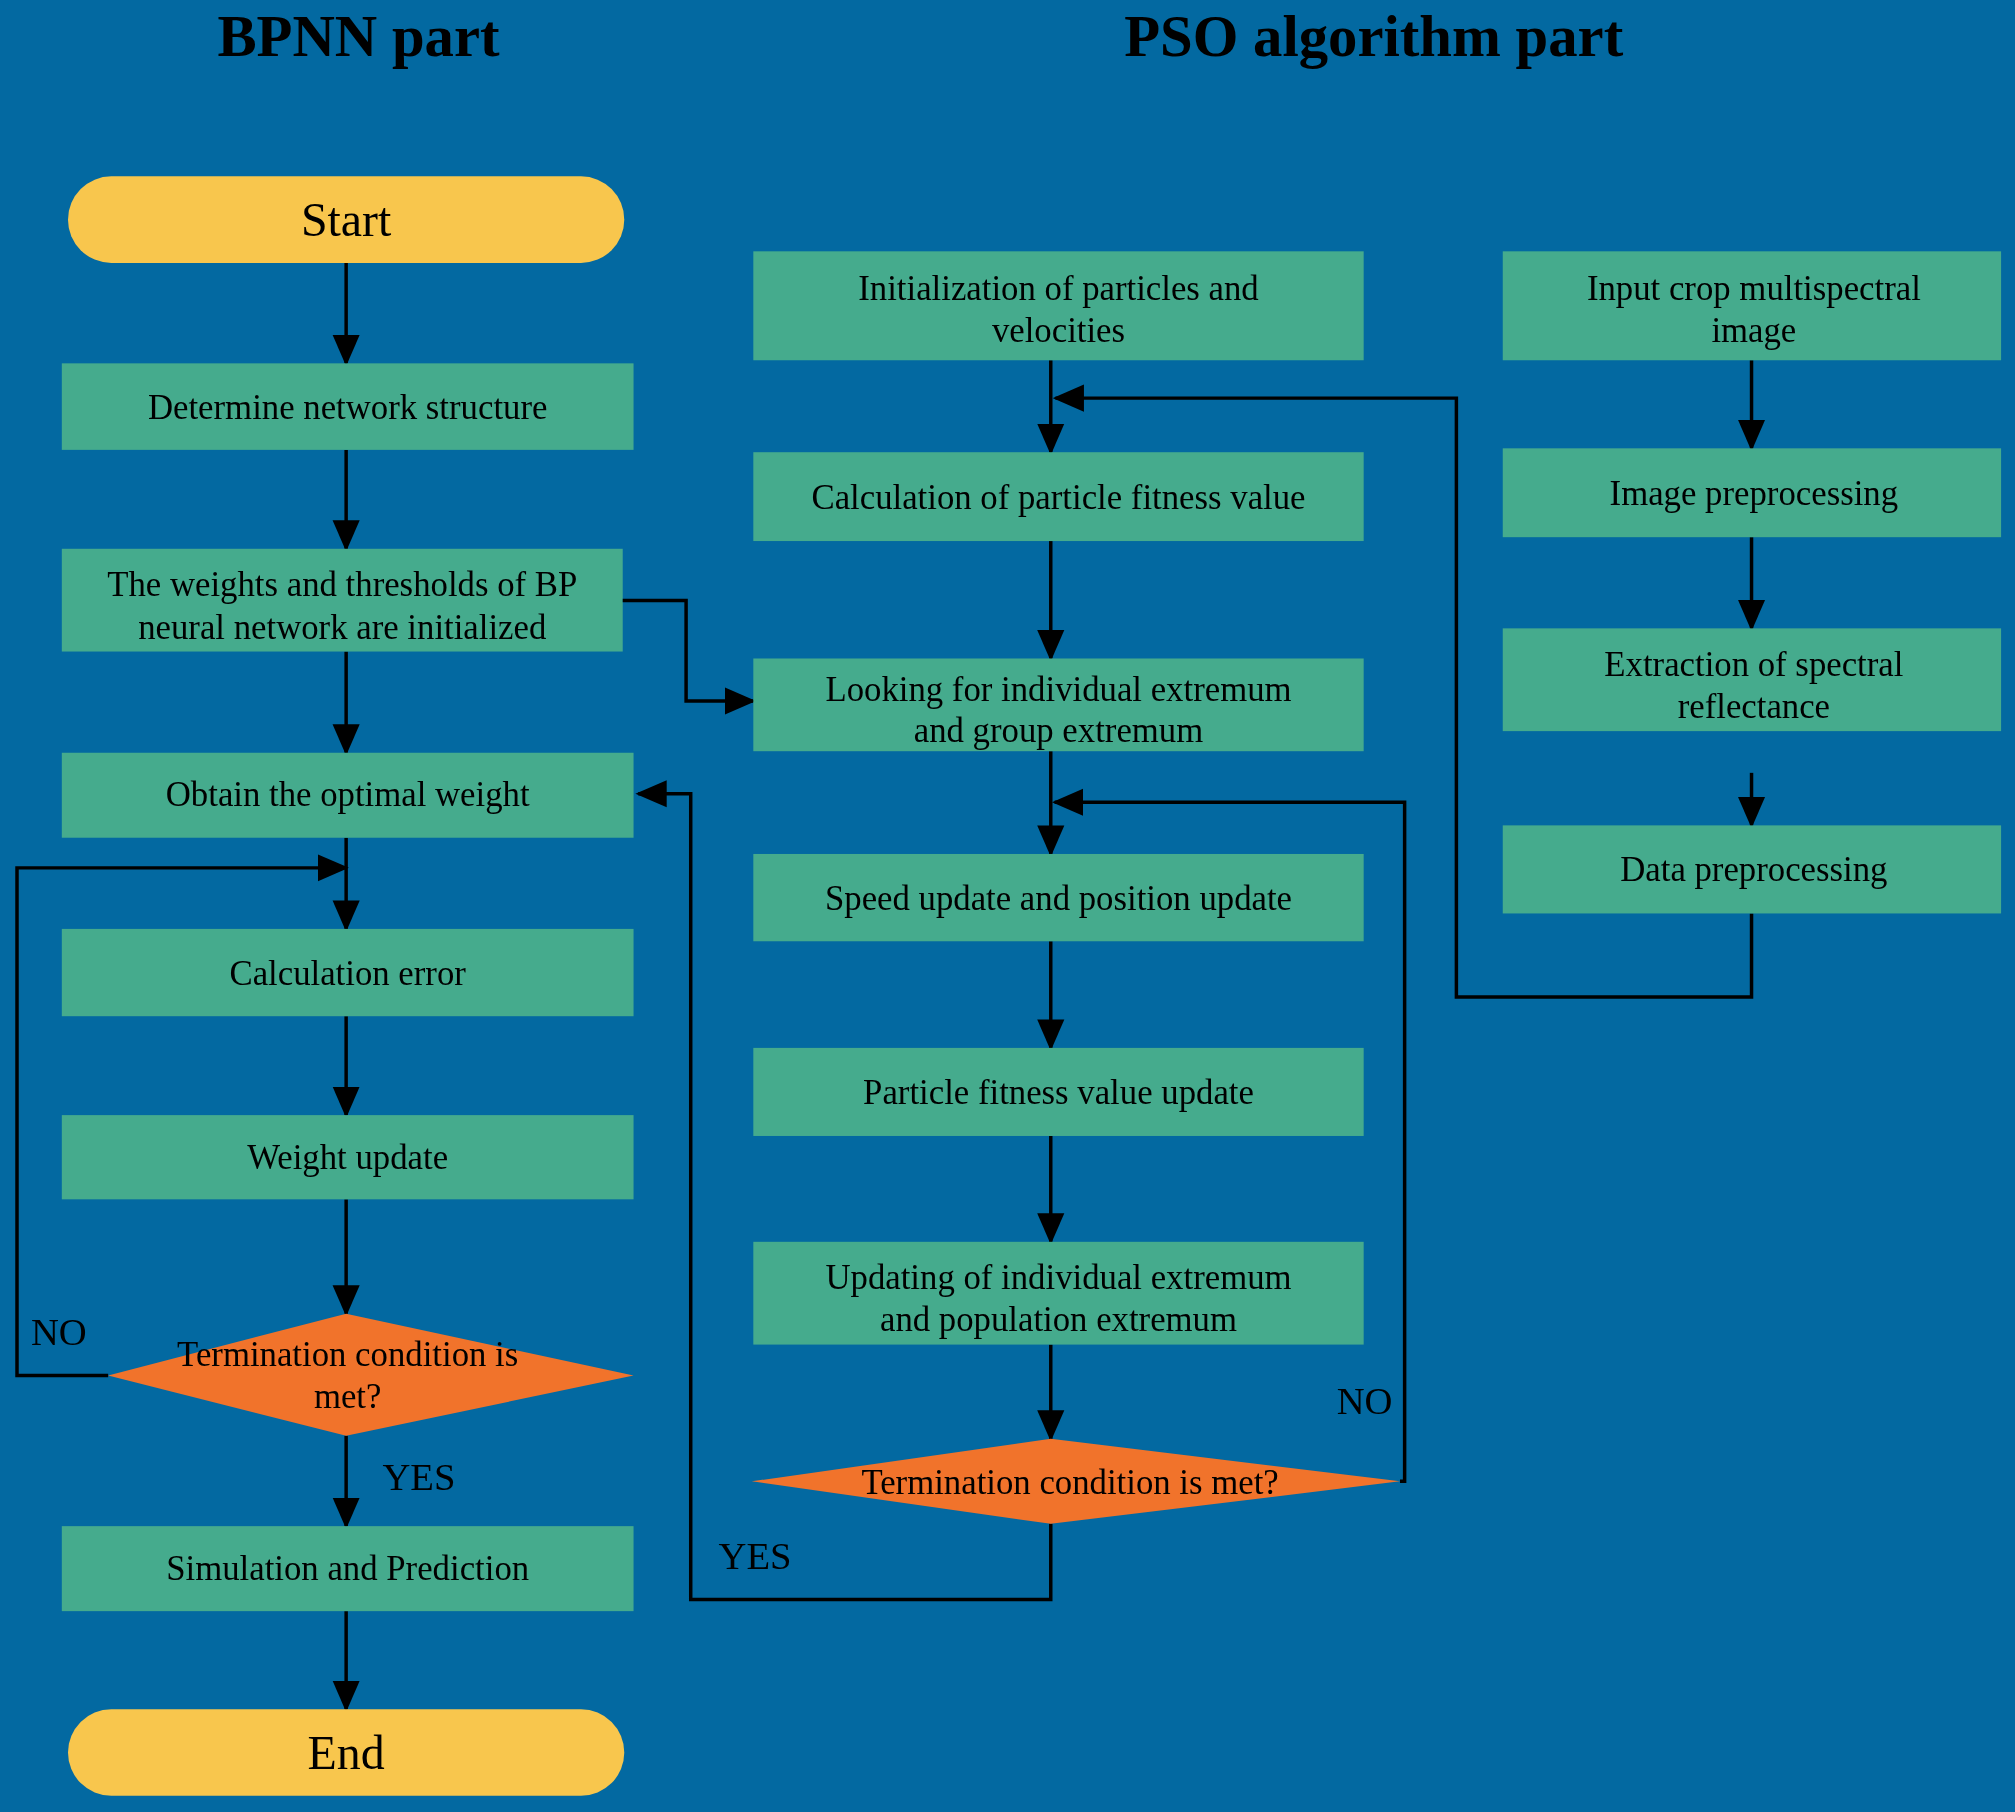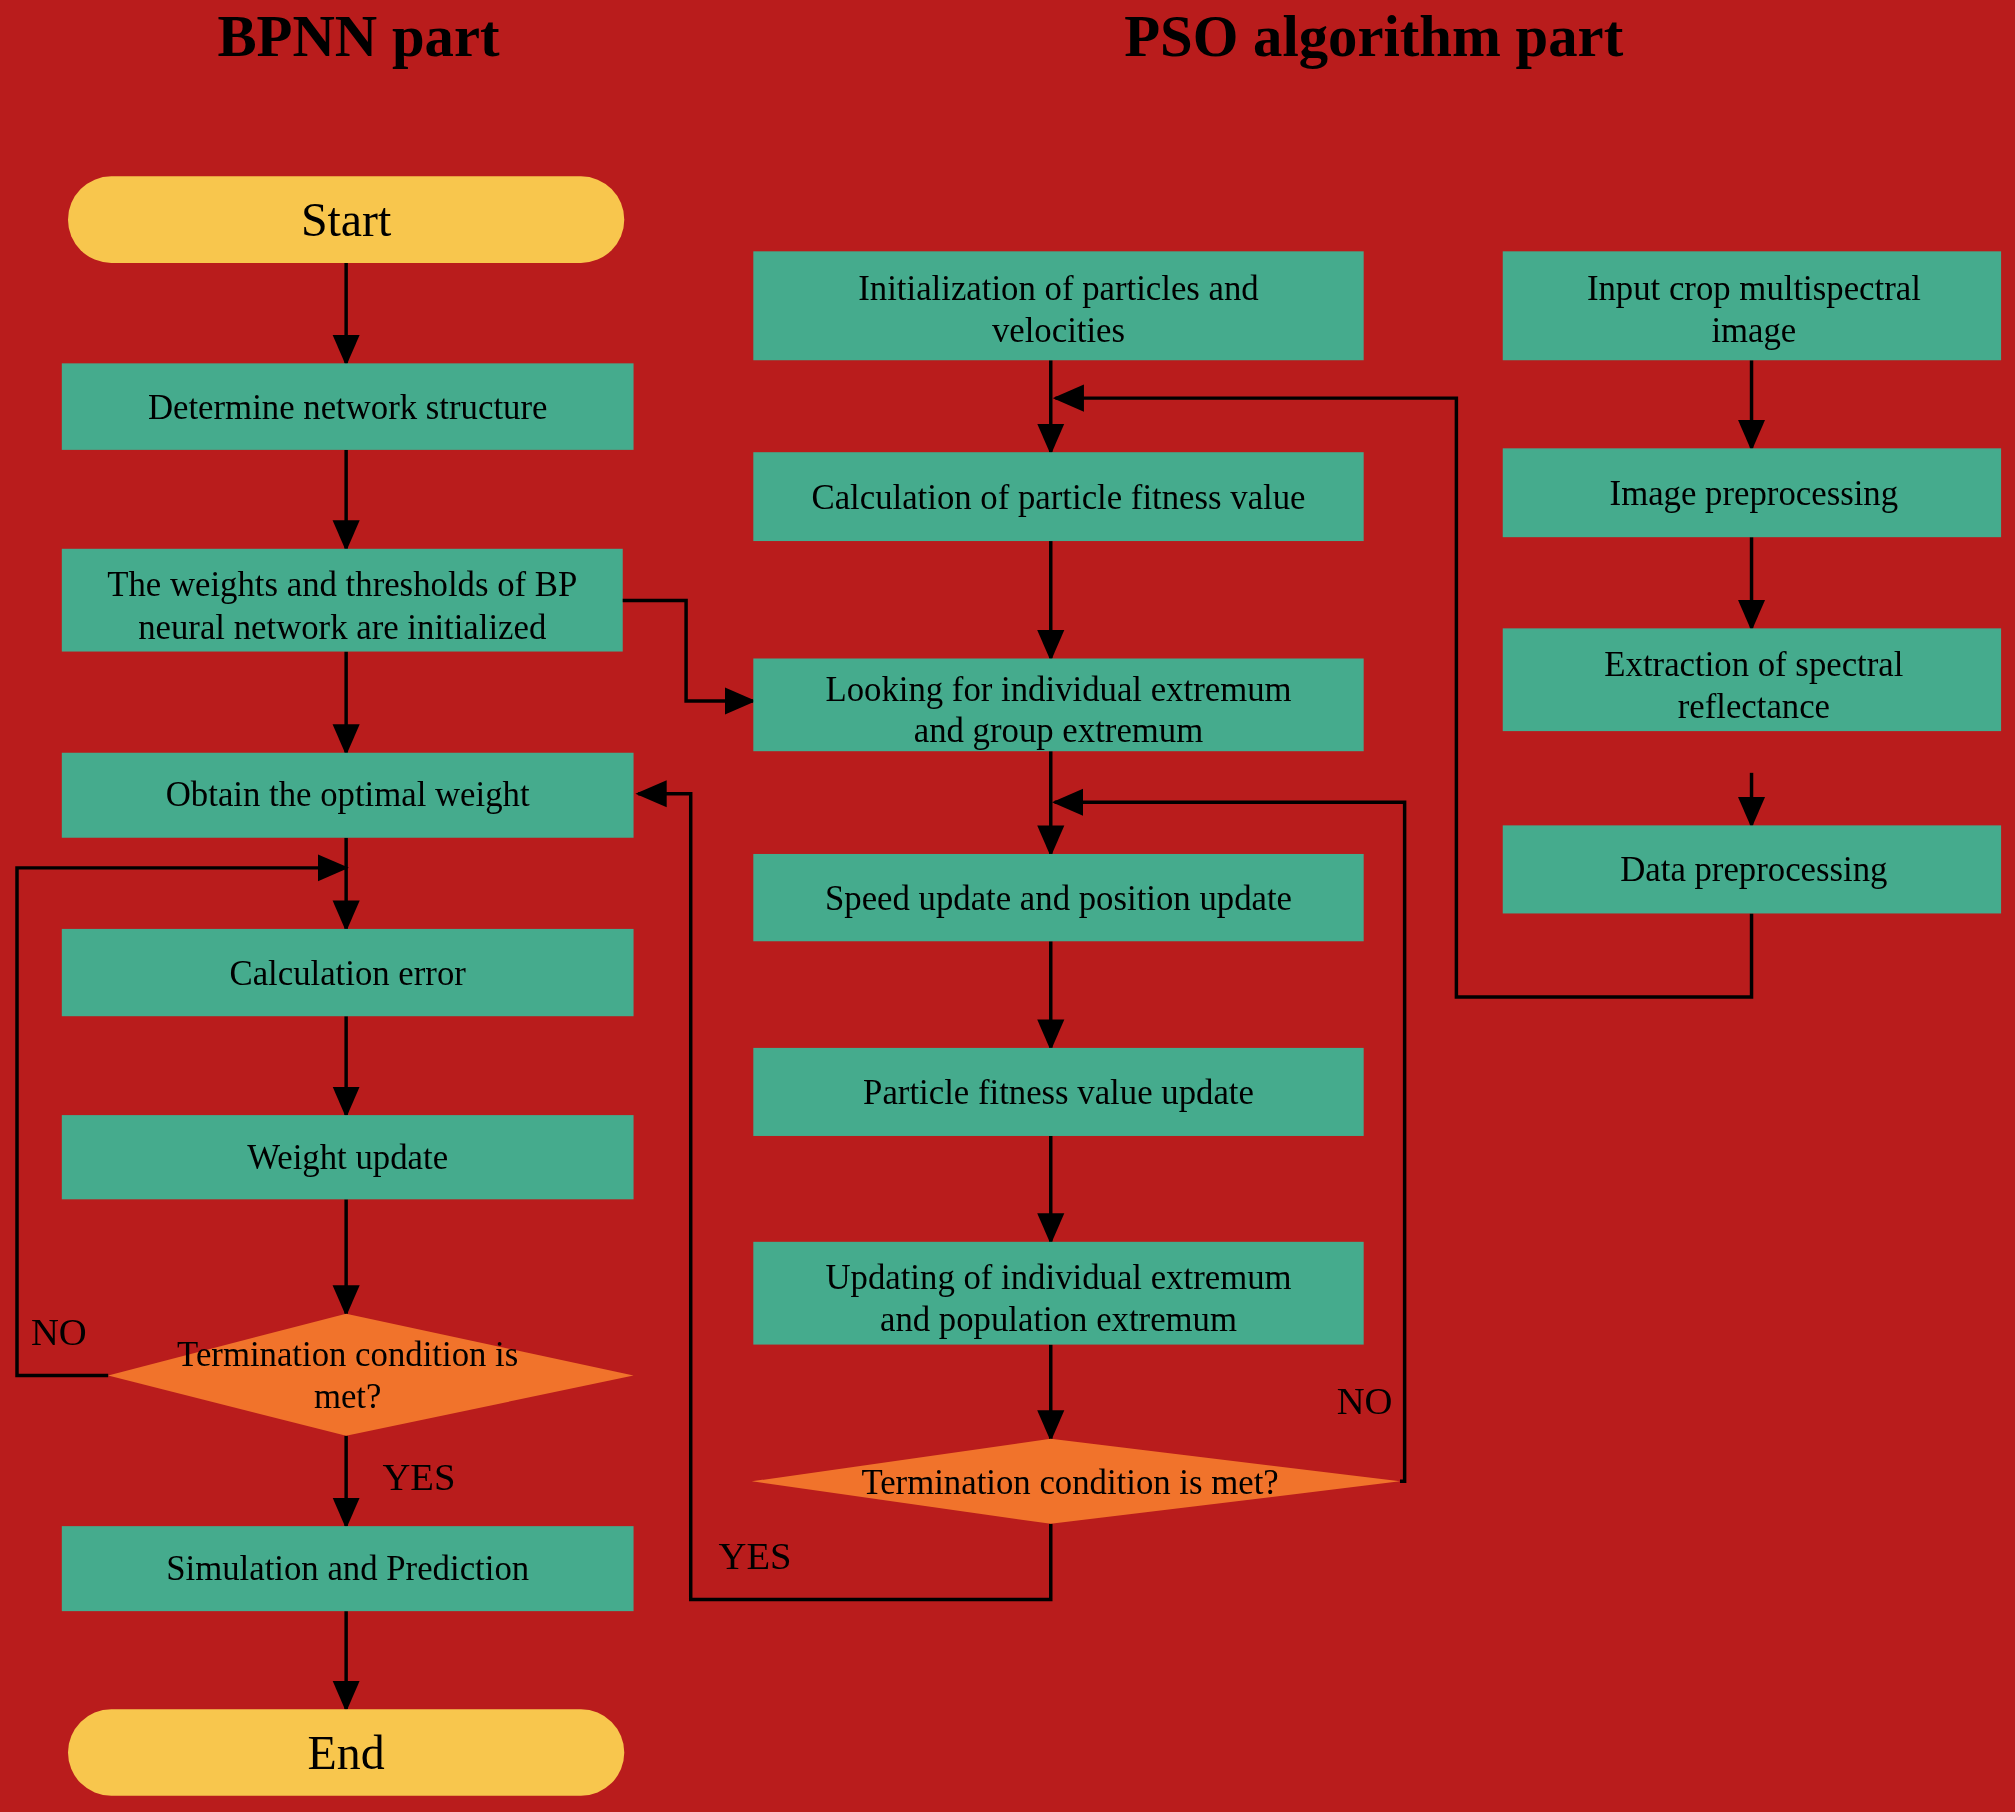--- a/index.html
+++ b/index.html
@@ -4,21 +4,21 @@
 <style>
   html, body {
     margin: 0;
     padding: 0;
     background: #ffffff;
   }
   #page {
     position: relative;
     width: 2015px;
     height: 1813px;
-    background: #b91c1c;
+    background: #0369a1;
     font-family: "Liberation Serif", "DejaVu Serif", serif;
     overflow: hidden;
   }
   svg.flow {
     position: absolute;
     top: 0;
     left: 0;
     width: 2015px;
     height: 1813px;
   }

